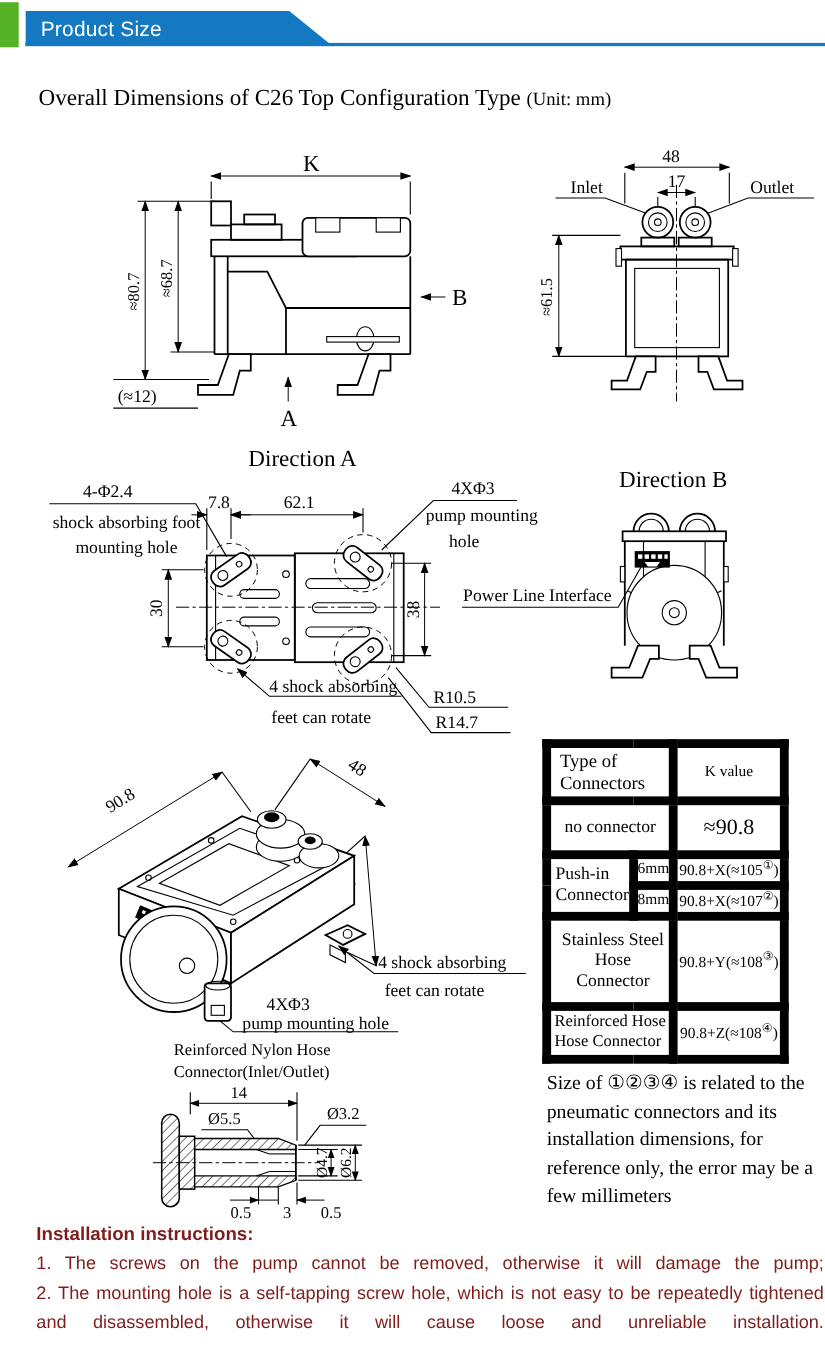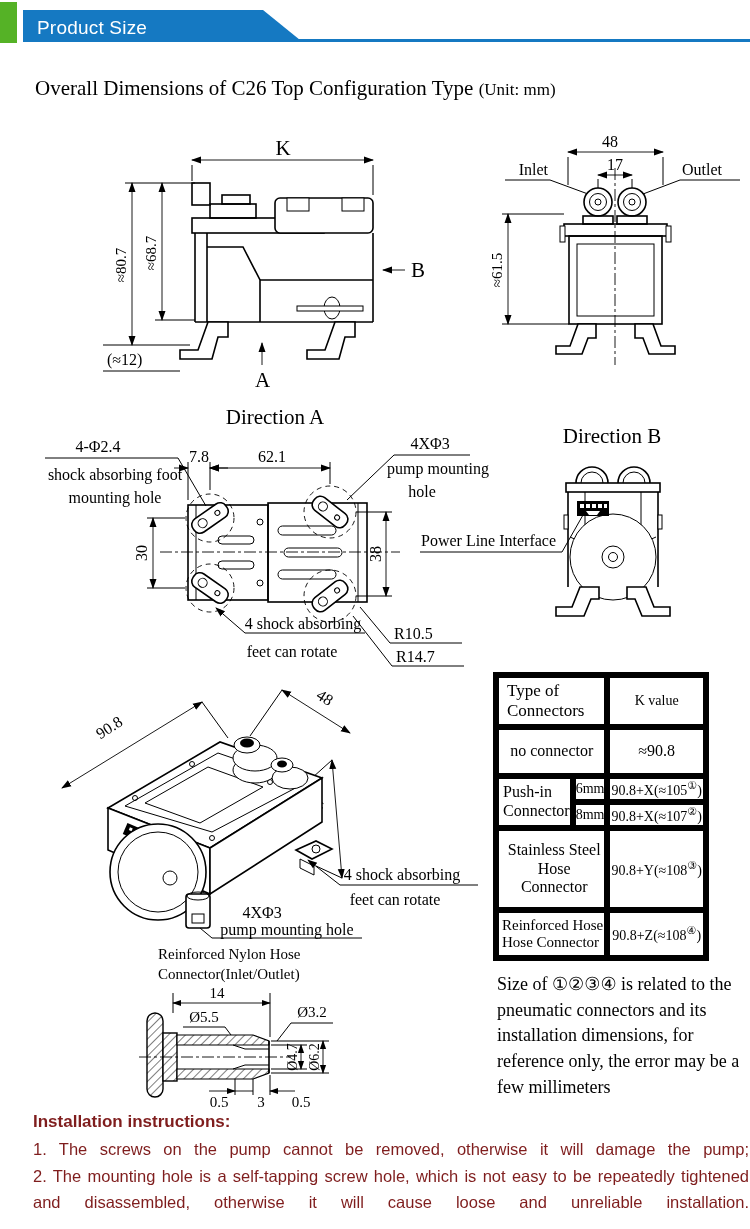--- a/index.html
+++ b/index.html
@@ -27,21 +27,21 @@
   .dc { fill:none; stroke:#000; stroke-width:0.9; stroke-dasharray:5 4; }      
   .wf { fill:#fff; stroke:#000; stroke-width:1.6; }  
   .wf2{ fill:#fff; stroke:#000; stroke-width:1; }
   .dim { font-size:15px; }
   .lbl { font-size:16px; }
   .vtitle { font-size:21px; }
 
   
   .conn-table { position:absolute; left:493px; top:672px; border-collapse:collapse;
                 font-family:"Liberation Serif", serif; color:#000; }
-  .conn-table td { border:6px solid #000000; text-align:center; vertical-align:middle; line-height:1.15; }
+  .conn-table td { border:8px solid #000000; text-align:center; vertical-align:middle; line-height:1.15; }
   .conn-table .c-type { width:102px; }
   .conn-table .c-lab { width:72px; }
   .conn-table .c-size { width:30px; font-size:14px; padding:0; }
   .conn-table .c-val { width:85px; font-size:14px; padding:0 1px; white-space:nowrap; }
   .conn-table sup { font-size:11px; }
   .th1 { font-size:17px; text-align:left !important; padding-left:8px; height:52px; }
   .th2 { font-size:17px; height:52px; }
   .r-noconn { height:49px; font-size:16px; }
   .r-push { font-size:16px; text-align:left !important; padding-left:4px; }
   .r6 { height:26px; } .r8 { height:24px; }
@@ -382,21 +382,21 @@
     <tbody>
         <tr>
       <td class="th1 c-type" colspan="2">
         <span>Type of</span><br>
         <span>Connectors</span>
       </td>
       <td class="th2 c-val">K value</td>
     </tr>
     <tr>
       <td class="r-noconn" colspan="2">no connector</td>
-      <td class="r-noconn c-val" style="font-size:16px;border-radius:20px;">≈90.8</td>
+      <td class="r-noconn c-val" style="font-size:20px;border-radius:20px;">≈90.8</td>
     </tr>
     <tr class="r6">
       <td class="r-push c-lab" rowspan="2">
         <span>Push-in</span><br>
         <span>Connector</span>
       </td>
       <td class="c-size">6mm</td>
       <td class="c-val"><span>90.8+X(≈105</span><sup>①</sup><span>)</span></td>
     </tr>
     <tr class="r8">

